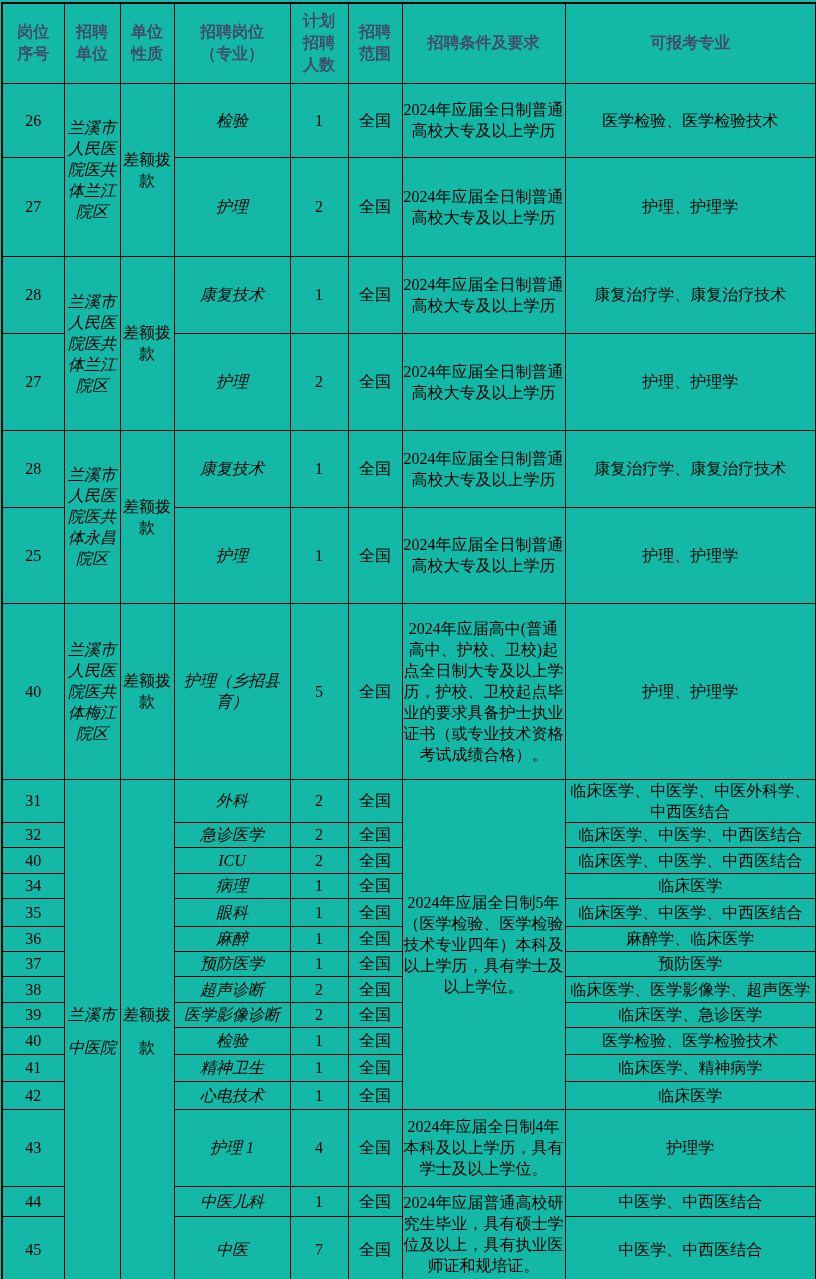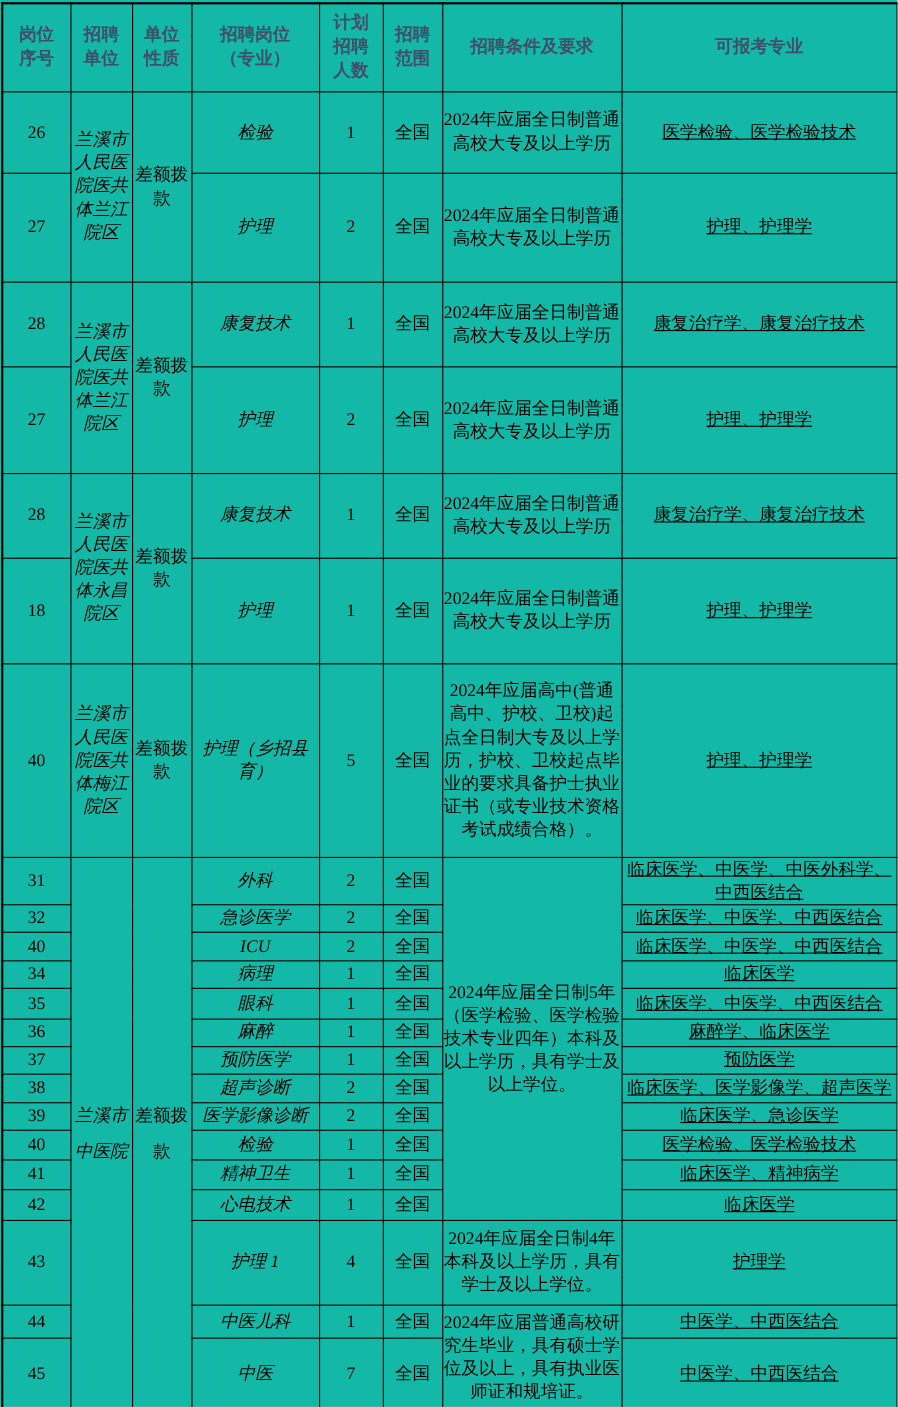--- a/index.html
+++ b/index.html
@@ -61,21 +61,20 @@
     padding: 1px 7px;
     line-height: 19.5px;
     font-size: 16px;
   }
   
   td.maj {
     text-align: left;
     padding: 0 7px;
     line-height: 19px;
     font-size: 15.5px;
-    text-decoration: underline;
   }
 </style>
 </head>
 <body>
 
 <div class="page">
   <table class="recruit">
     <colgroup>
       <col style="width:62px">
         <col style="width:56px">
@@ -148,21 +147,21 @@
       <td>28</td>
       <td class="unit" rowspan="2">兰溪市人民医院医共体永昌院区</td>
       <td class="nat" rowspan="2">差额拨款</td>
       <td class="post">康复技术</td>
       <td>1</td>
       <td>全国</td>
       <td class="cond">2024年应届全日制普通高校大专及以上学历</td>
       <td class="maj">康复治疗学、康复治疗技术</td>
     </tr>
     <tr style="height:96px">
-      <td>18</td>
+      <td>25</td>
       <td class="post">护理</td>
       <td>1</td>
       <td>全国</td>
       <td class="cond">2024年应届全日制普通高校大专及以上学历</td>
       <td class="maj">护理、护理学</td>
     </tr>
 
     <tr style="height:176px">
       <td>40</td>
       <td class="unit">兰溪市人民医院医共体梅江院区</td>

